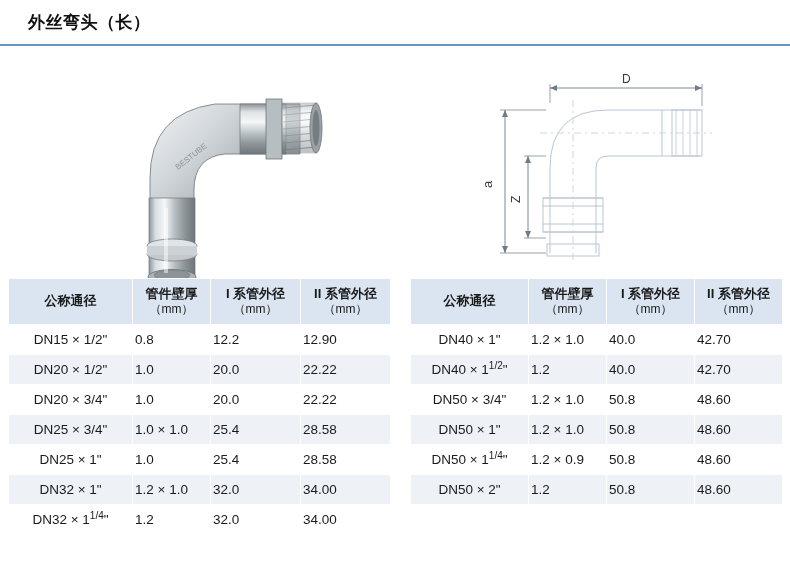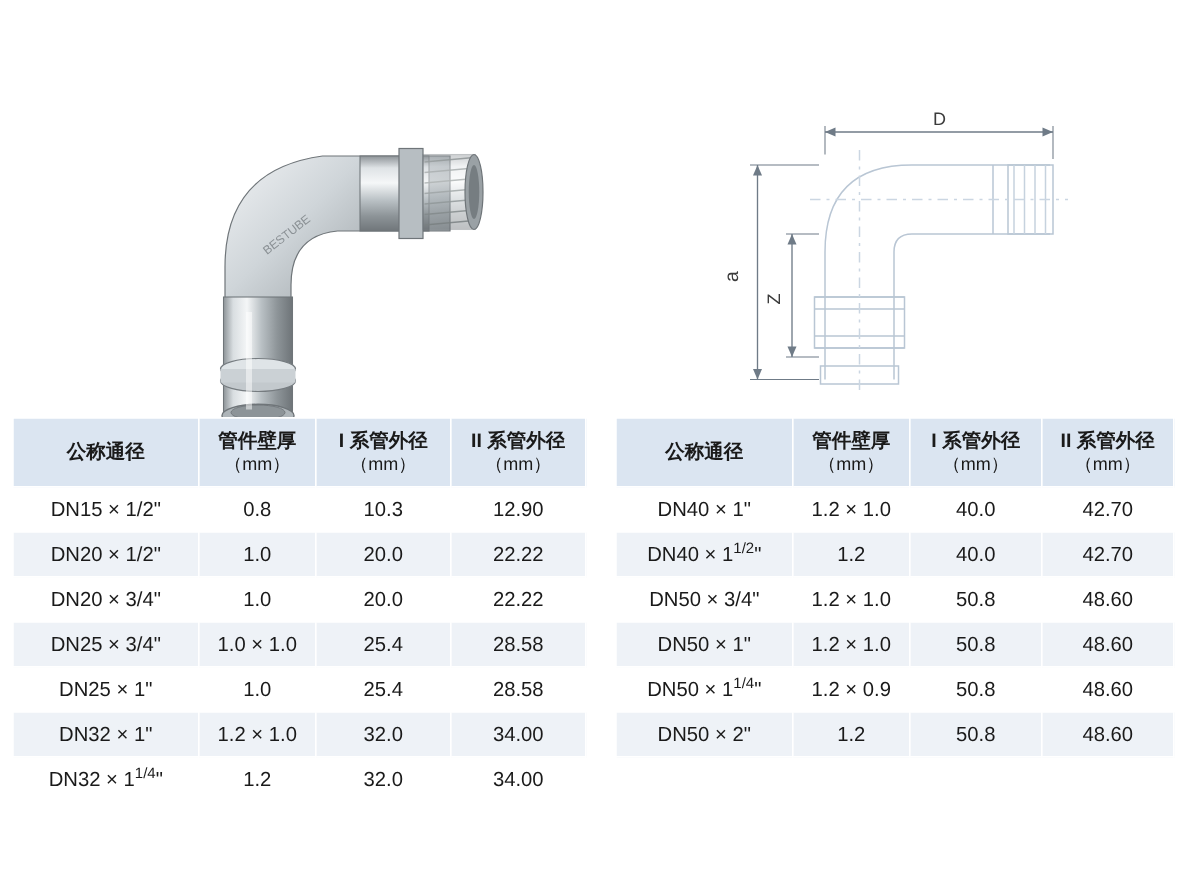--- a/index.html
+++ b/index.html
@@ -99,41 +99,44 @@
     box-sizing: border-box;
   }
   table.spec th .unit {
     display: block;
     font-weight: normal;
     font-size: 12px;
   }
   table.spec td {
     border: 1px solid #ffffff;
     padding: 7px 2px;
-    text-align: center;
+    text-align: left;
     font-size: 13.5px;
     height: 30px;
     box-sizing: border-box;
     white-space: nowrap;
   }
   table.spec tbody tr:nth-child(odd) td { background: #ffffff; }
   table.spec tbody tr:nth-child(even) td { background: #eef2f7; }
   table.spec td.name { text-align: center; }
   sup.frac {
     font-size: 10px;
     vertical-align: super;
     line-height: 0;
   }
   .hdr-l1 { display: block; }
 </style>
 </head>
 <body>
 
 <div class="page">
 
+  <div class="title-bar">
+    <div class="title-text">外丝弯头（长）</div>
+  </div>
 
   <div class="photo-area">
     <svg class="elbow-svg" width="230" height="220" viewBox="0 0 230 220">
       <defs>
         <linearGradient id="steelV" x1="0" y1="0" x2="1" y2="0">
           <stop offset="0%" stop-color="#8e9498"></stop>
           <stop offset="14%" stop-color="#d9dee1"></stop>
           <stop offset="34%" stop-color="#f4f6f7"></stop>
           <stop offset="55%" stop-color="#b9c0c4"></stop>
           <stop offset="78%" stop-color="#8d9498"></stop>
@@ -261,21 +264,21 @@
           <th style="width:90px">
             <span class="hdr-l1">II 系管外径</span>
             <span class="unit">（mm）</span>
           </th>
         </tr>
       </thead>
       <tbody>
         <tr>
           <td class="name">DN15 × 1/2"</td>
           <td>0.8</td>
-          <td>10.3</td>
+          <td>12.2</td>
           <td>12.90</td>
         </tr>
         <tr>
           <td class="name">DN20 × 1/2"</td>
           <td>1.0</td>
           <td>20.0</td>
           <td>22.22</td>
         </tr>
         <tr>
           <td class="name">DN20 × 3/4"</td>

